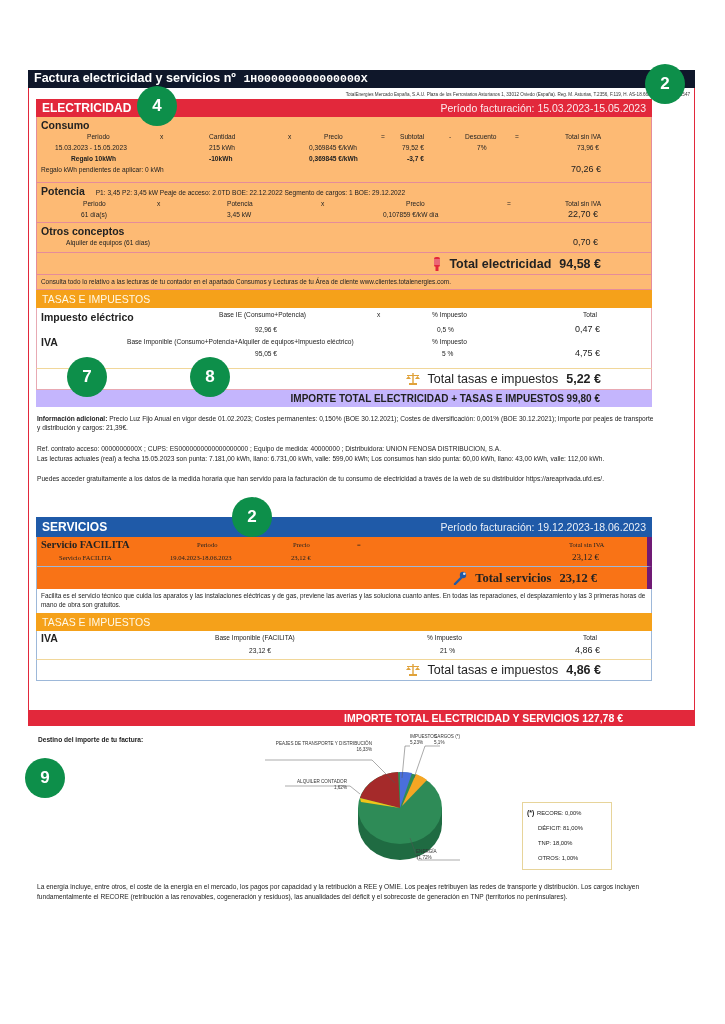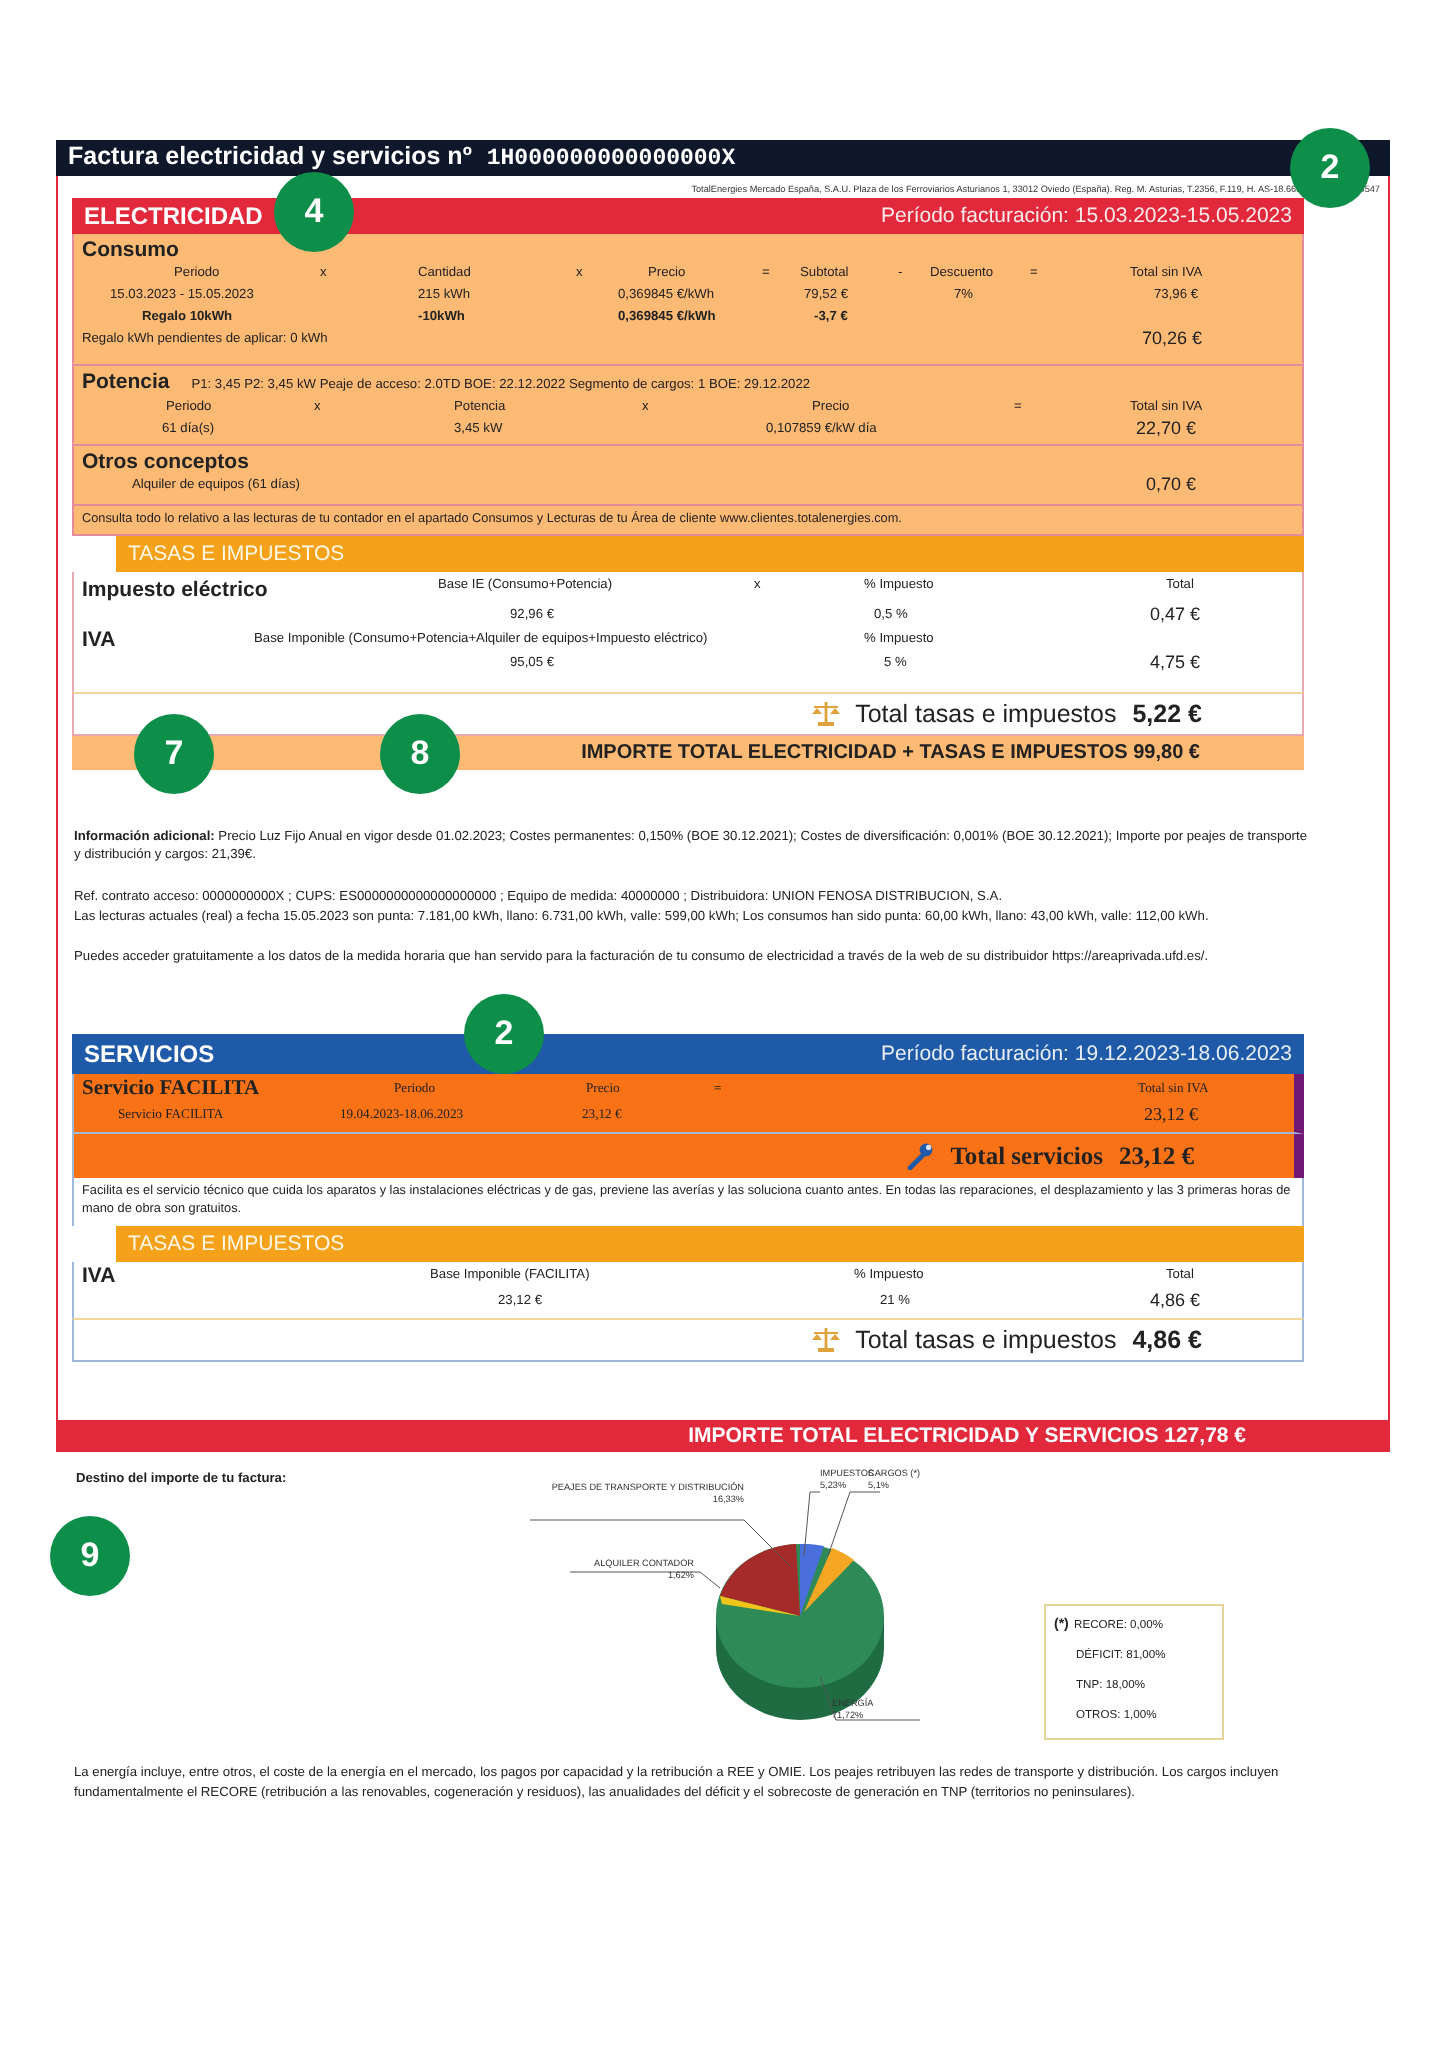--- a/index.html
+++ b/index.html
@@ -11,33 +11,33 @@
   .title-bar { position: absolute; left: 28px; top: 70px; width: 667px; height: 18px; background: #0f172a; color: #fff; font-size: 12.5px; font-weight: bold; padding: 1px 6px; white-space: nowrap; }
   .title-bar .num { font-family: "Liberation Mono", monospace; font-size: 11.5px; margin-left: 4px; }
   .company { position: absolute; left: 190px; top: 92px; width: 500px; font-size: 4.6px; color: #333; text-align: right; white-space: nowrap; overflow: hidden; }
 
   .sec { position: absolute; left: 36px; width: 616px; }
   .hdr { height: 18px; color: #fff; display: flex; justify-content: space-between; align-items: center; padding: 0 6px; font-size: 12px; }
   .hdr .l { font-weight: bold; }
   .hdr .r { font-size: 10.5px; opacity: .9; }
   .red-hdr { background: #e2283b; }
   .blue-hdr { background: #1f5aa8; }
-  .orange-hdr { background: #f5a11a; color: #fff8e6; font-size: 10.5px; justify-content: flex-start; margin-left: 22px; }
+  .orange-hdr { background: #f5a11a; color: #fff8e6; font-size: 10.5px; justify-content: flex-start; }
   .pink { background: #fdba74; border-left: 1px solid #e58c9a; border-right: 1px solid #e58c9a; }
   .lblue { background: #f97316; border-left: 1px solid #9db8d9; border-right: 5px solid #701a75; font-family: Liberation Serif, serif; }
   .white { background: #fff; border-left: 1px solid #e8a9b3; border-right: 1px solid #e8a9b3; }
   .row { position: relative; font-size: 6.6px; height: 11px; }
   .row span { position: absolute; top: 2px; white-space: nowrap; }
   .blk { border-bottom: 1px solid #e58c9a; position: relative; }
   .bt { font-weight: bold; font-size: 10.5px; padding: 2px 4px 0; height: 14px; }
   .b { font-weight: bold; }
   .big { font-size: 9px !important; top: 0 !important; }
   .total-line { display: flex; justify-content: flex-end; align-items: center; height: 22px; padding-right: 50px; font-size: 12.5px; font-weight: bold; }
   .total-line .amt { margin-left: 8px; }
-  .gray { background: #fdba74; height: 17px; font-size: 10px; font-weight: bold; text-align: right; padding: 3px 52px 0 0; color: #222; }
+  .gray { background: #c4b5fd; height: 17px; font-size: 10px; font-weight: bold; text-align: right; padding: 3px 52px 0 0; color: #222; }
   .note { font-size: 6.4px; padding: 3px 4px; line-height: 1.35; }
 
   .info { position: absolute; left: 37px; width: 618px; font-size: 6.6px; line-height: 1.4; color: #222; }
 
   .grand { position: absolute; left: 28px; top: 710px; width: 667px; height: 16px; background: #e2283b; color: #fff; font-size: 10.5px; font-weight: bold; text-align: right; padding: 2px 72px 0 0; }
 
   .marker { position: absolute; width: 40px; height: 40px; border-radius: 50%; background: #0d8f4a; color: #fff; font-size: 17px; font-weight: bold; display: flex; align-items: center; justify-content: center; }
 
   .legend-box { position: absolute; left: 522px; top: 802px; width: 90px; height: 68px; border: 1px solid #e7d49a; font-size: 5.8px; padding: 6px 4px; }
   .legend-box div { margin-bottom: 9px; padding-left: 11px; }
@@ -122,20 +122,31 @@
     </div>
 
     <div class="pink blk" style="height:30px;">
       <div class="bt">Otros conceptos</div>
       <div class="row">
         <span style="left:29px">Alquiler de equipos (61 días)</span>
         <span class="big" style="left:536px">0,70 €</span>
       </div>
     </div>
 
+    <div class="pink blk total-line">
+      <svg width="8" height="14" viewBox="0 0 8 14" style="margin-right:8px">
+          <rect x="1" y="0" width="6" height="10" rx="2" fill="#e2283b"></rect>
+          <rect x="2.5" y="10" width="3" height="4" fill="#e2283b"></rect>
+          <line x1="1" y1="3" x2="7" y2="3" stroke="#fff" stroke-width=".6"></line>
+          <line x1="1" y1="5" x2="7" y2="5" stroke="#fff" stroke-width=".6"></line>
+          <line x1="1" y1="7" x2="7" y2="7" stroke="#fff" stroke-width=".6"></line>
+        </svg>
+      <span>Total electricidad</span>
+      <span class="amt">94,58 €</span>
+    </div>
 
     <div class="pink note" style="height:15px; border-bottom:1px solid #e58c9a;">Consulta todo lo relativo a las lecturas de tu contador en el apartado Consumos y Lecturas de tu Área de cliente www.clientes.totalenergies.com.</div>
 
     <div class="hdr orange-hdr">TASAS E IMPUESTOS</div>
 
     <div class="white" style="height:60px; position:relative;">
       <div class="row" style="height:16px;">
         <span style="left:4px; top:3px; font-size:10.5px; font-weight:bold;">Impuesto eléctrico</span>
         <span style="left:182px; top:3px;">Base IE (Consumo+Potencia)</span>
         <span style="left:340px; top:3px;">x</span>

